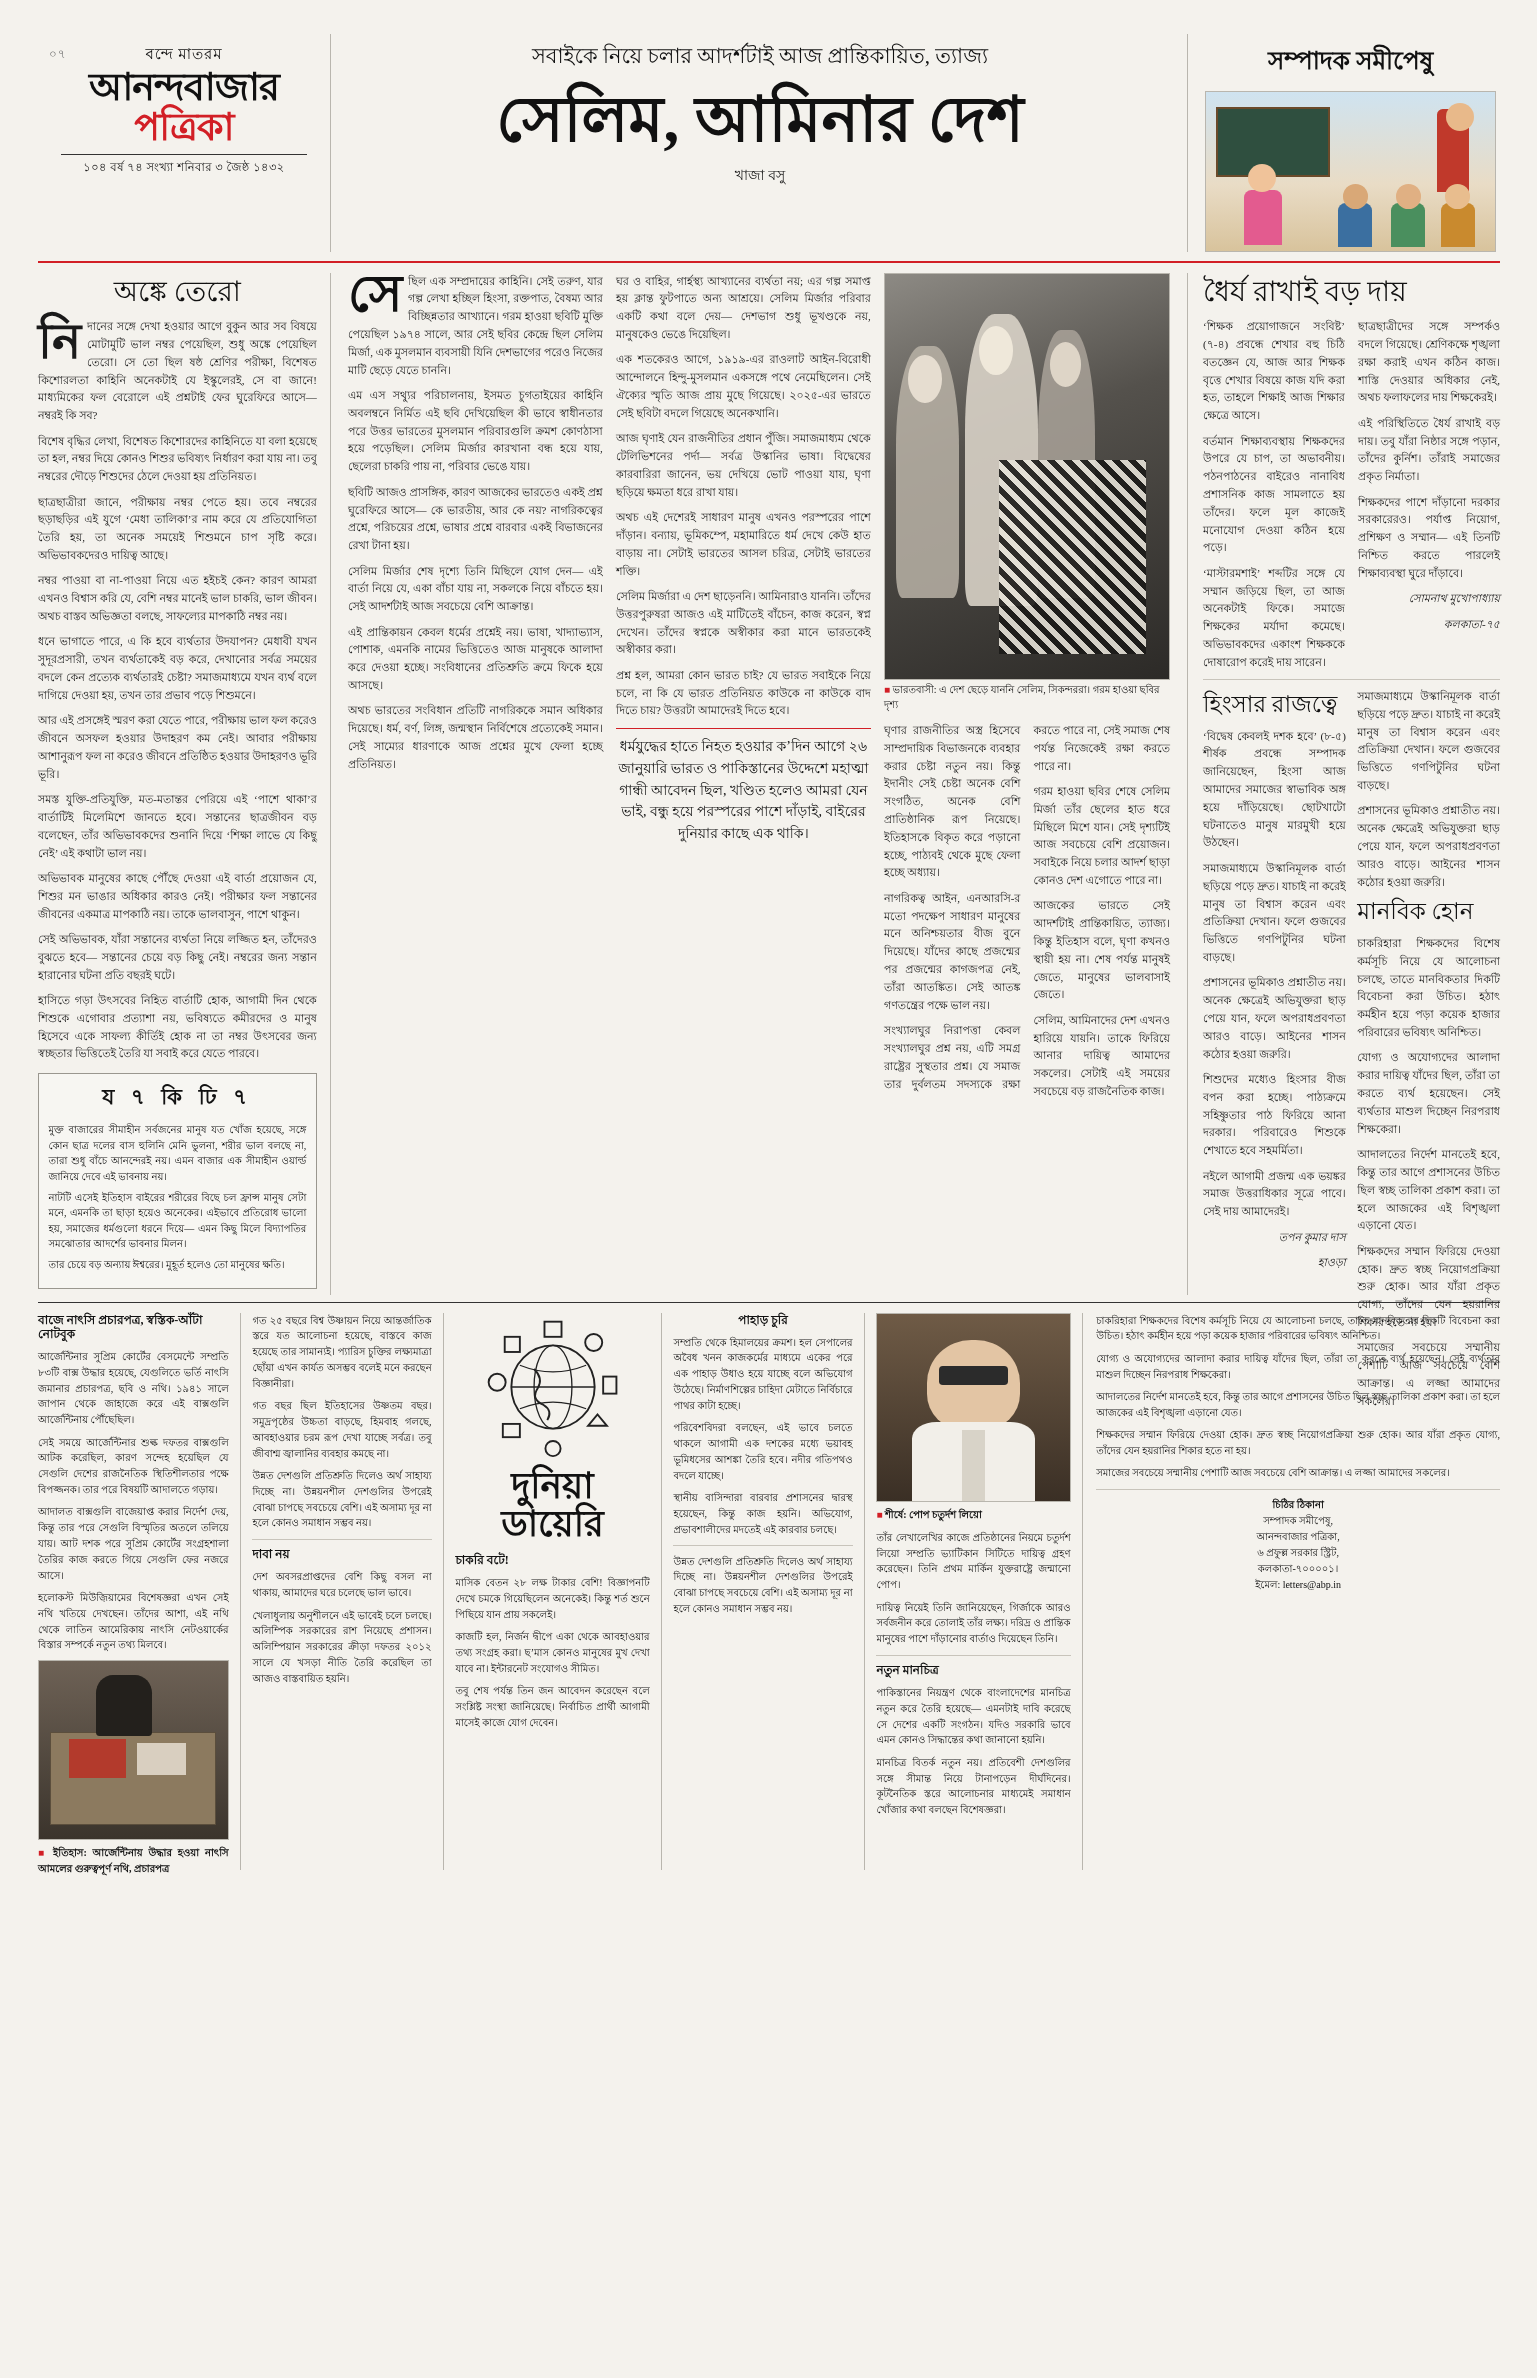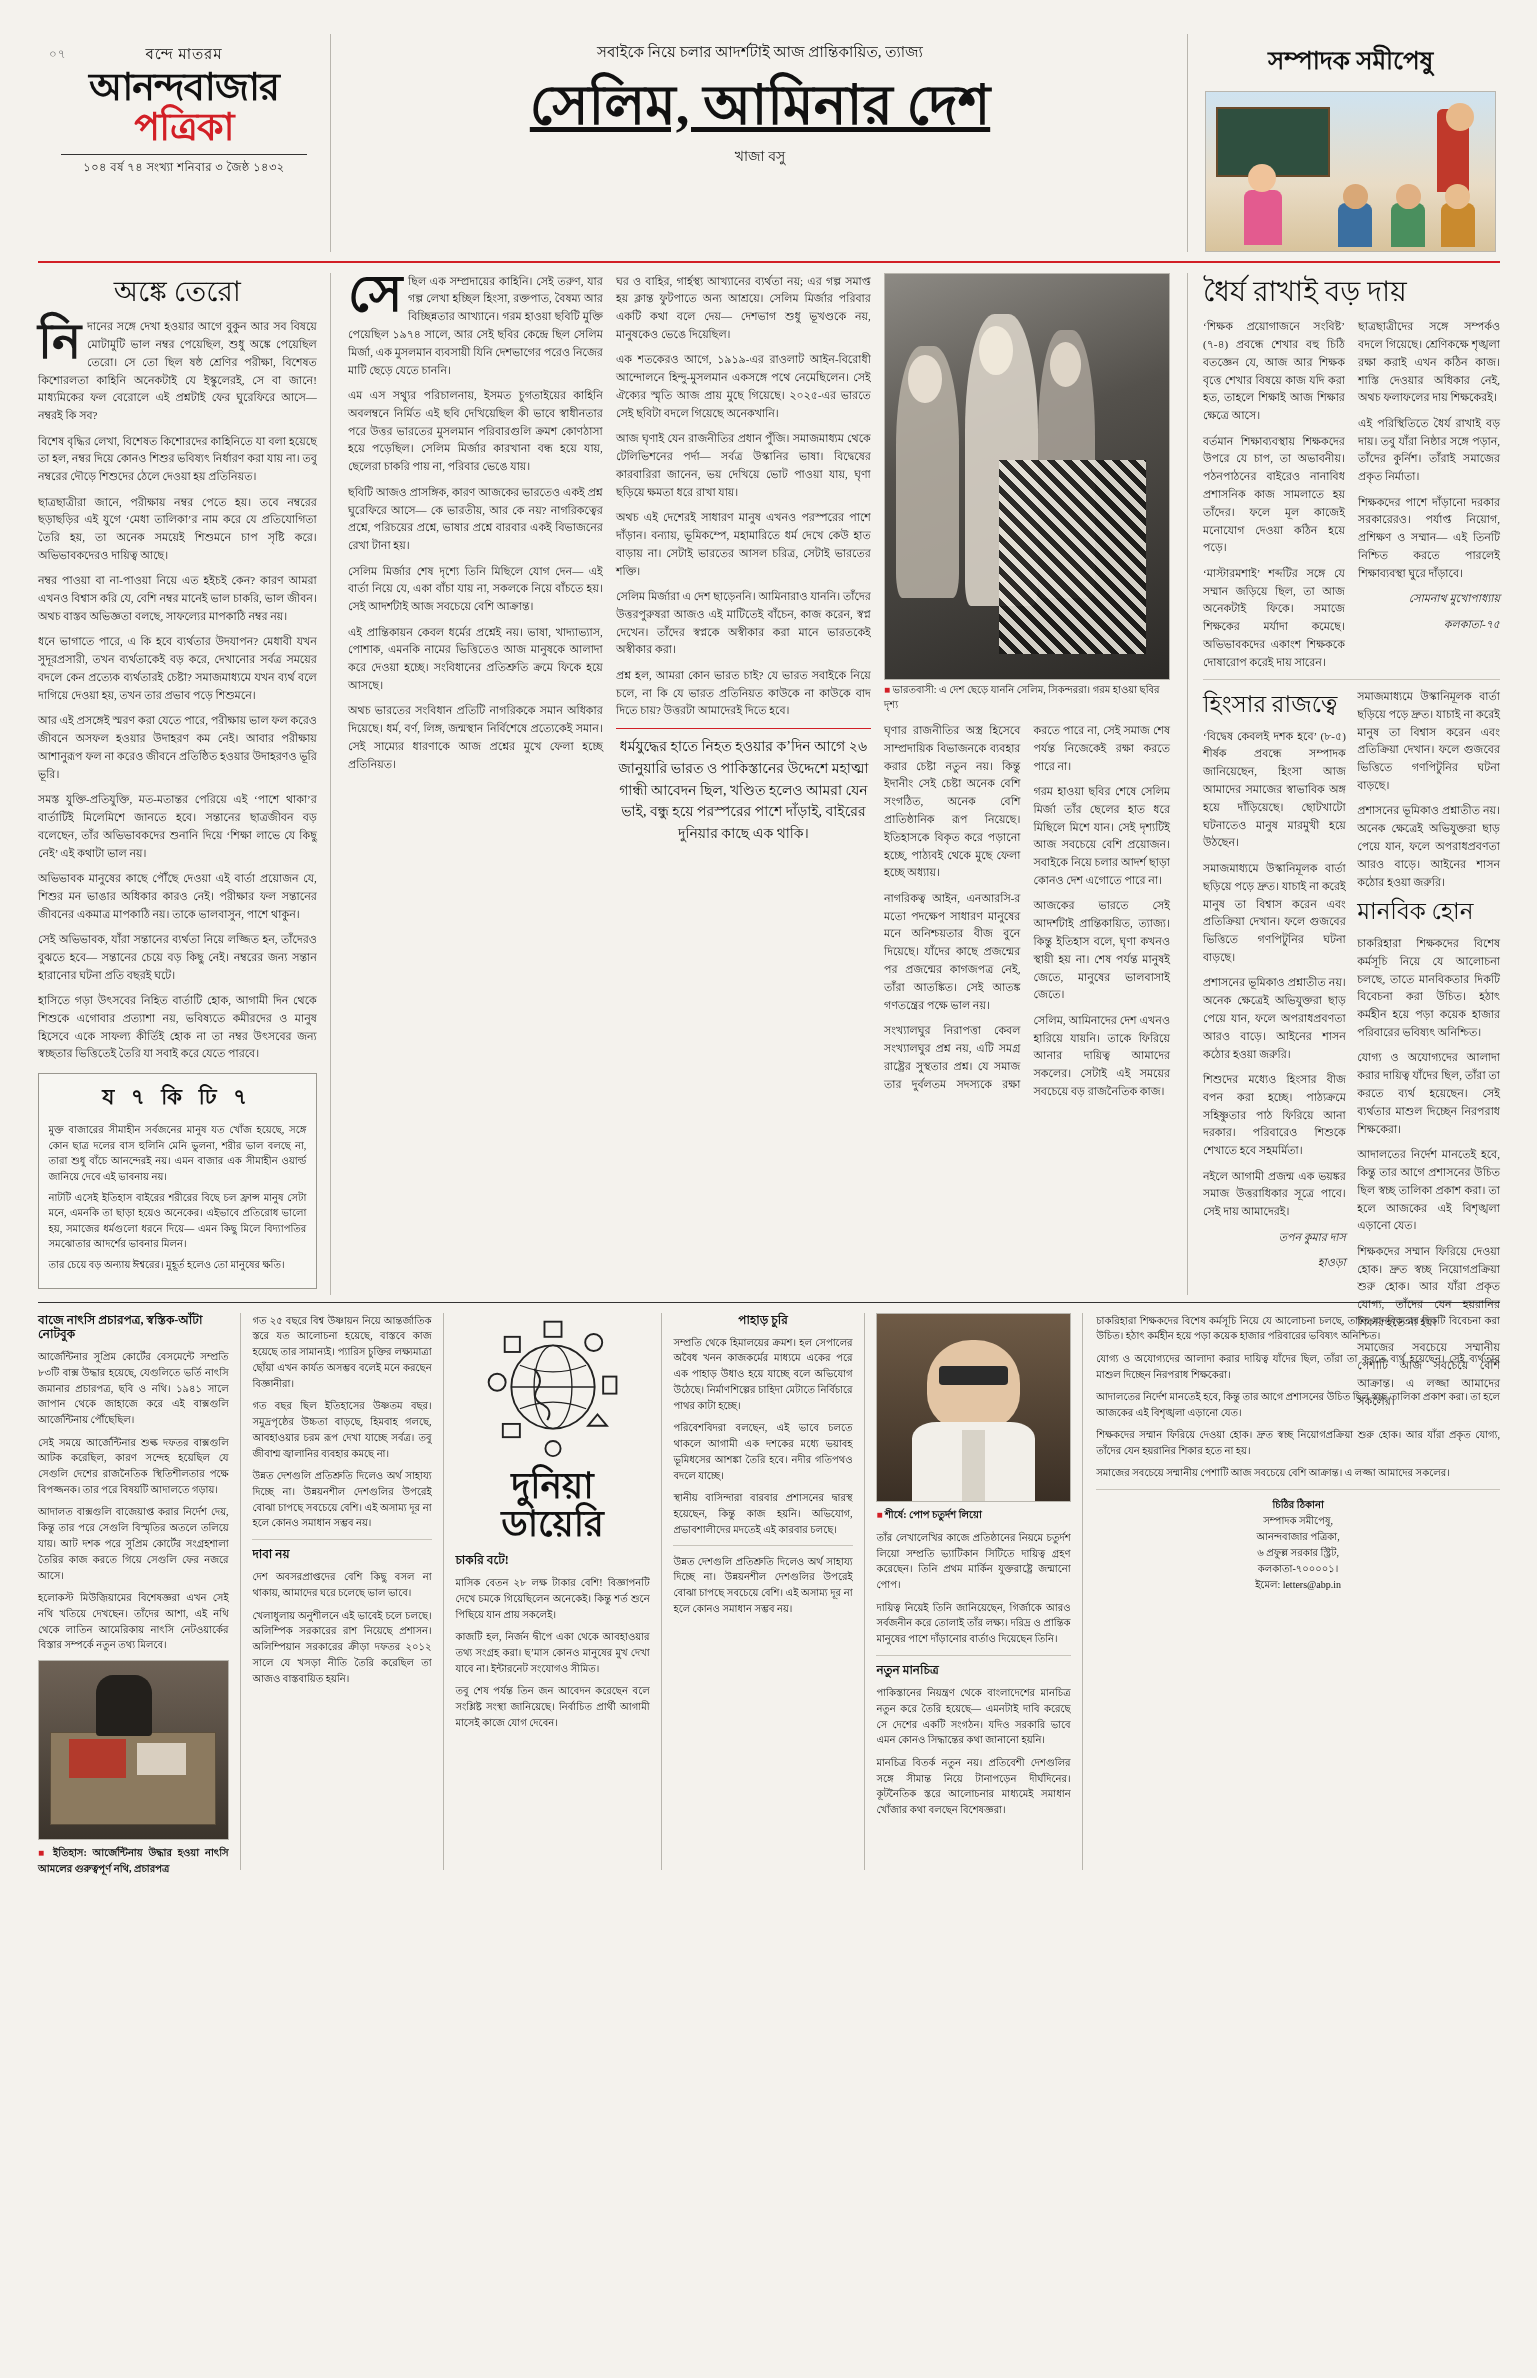--- a/index.html
+++ b/index.html
@@ -44,26 +44,25 @@
   .logo .red { color:#d21f26; }
   .logo-rule { border-top:0.9px solid #333; margin:5.7px 13.2px 3.8px 13.2px; }
   .issue { font-size: 11.4px; letter-spacing:0.5px; }
 
   .headzone {
     flex:1;
     padding: 5.7px 21px 0 23px;
     border-right: 0.9px solid #b9b6ae;
     text-align:center;
   }
-  .kicker { font-size: 15px; margin-bottom: 11.4px; }
+  .kicker { font-size: 21px; margin-bottom: 11.4px; }
   .mainhead {
-    font-size: 55px; font-weight: bold;
+    font-size: 63px; font-weight: bold;
     line-height:1.08;
     margin-bottom: 9.5px;
-    text-decoration: underline;
   }
   .byline { font-size:14px; margin-bottom:3.8px; }
 
   .editorzone {
     width: 312px;
     padding: 5.7px 3.8px 0 17px;
     text-align:center;
   }
   .editorzone h2 { font-size:24.6px; margin:1.9px 0 9.5px 0; font-weight:bold; }
 

